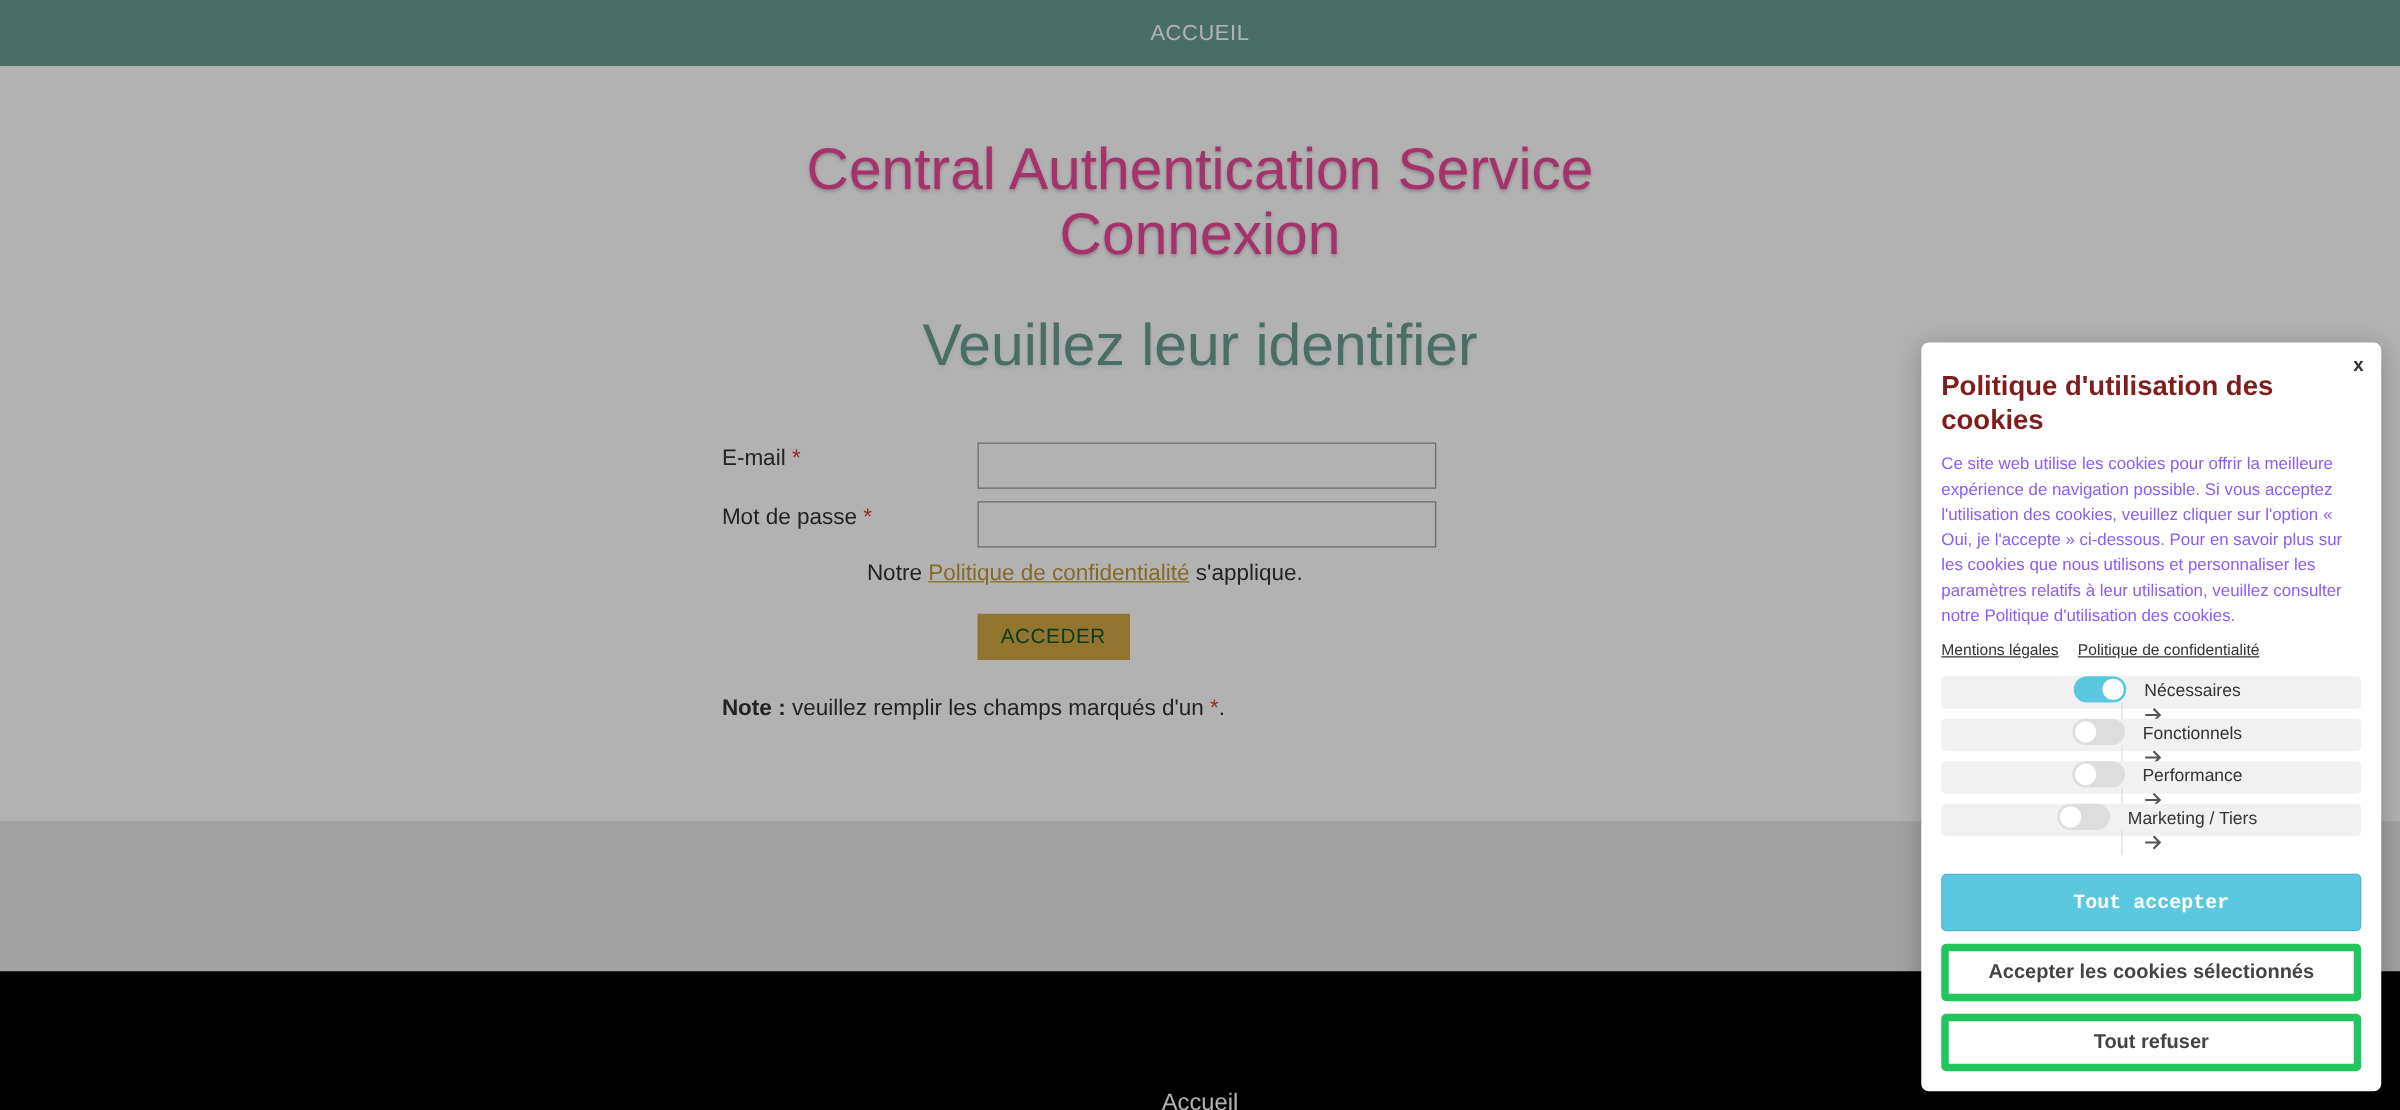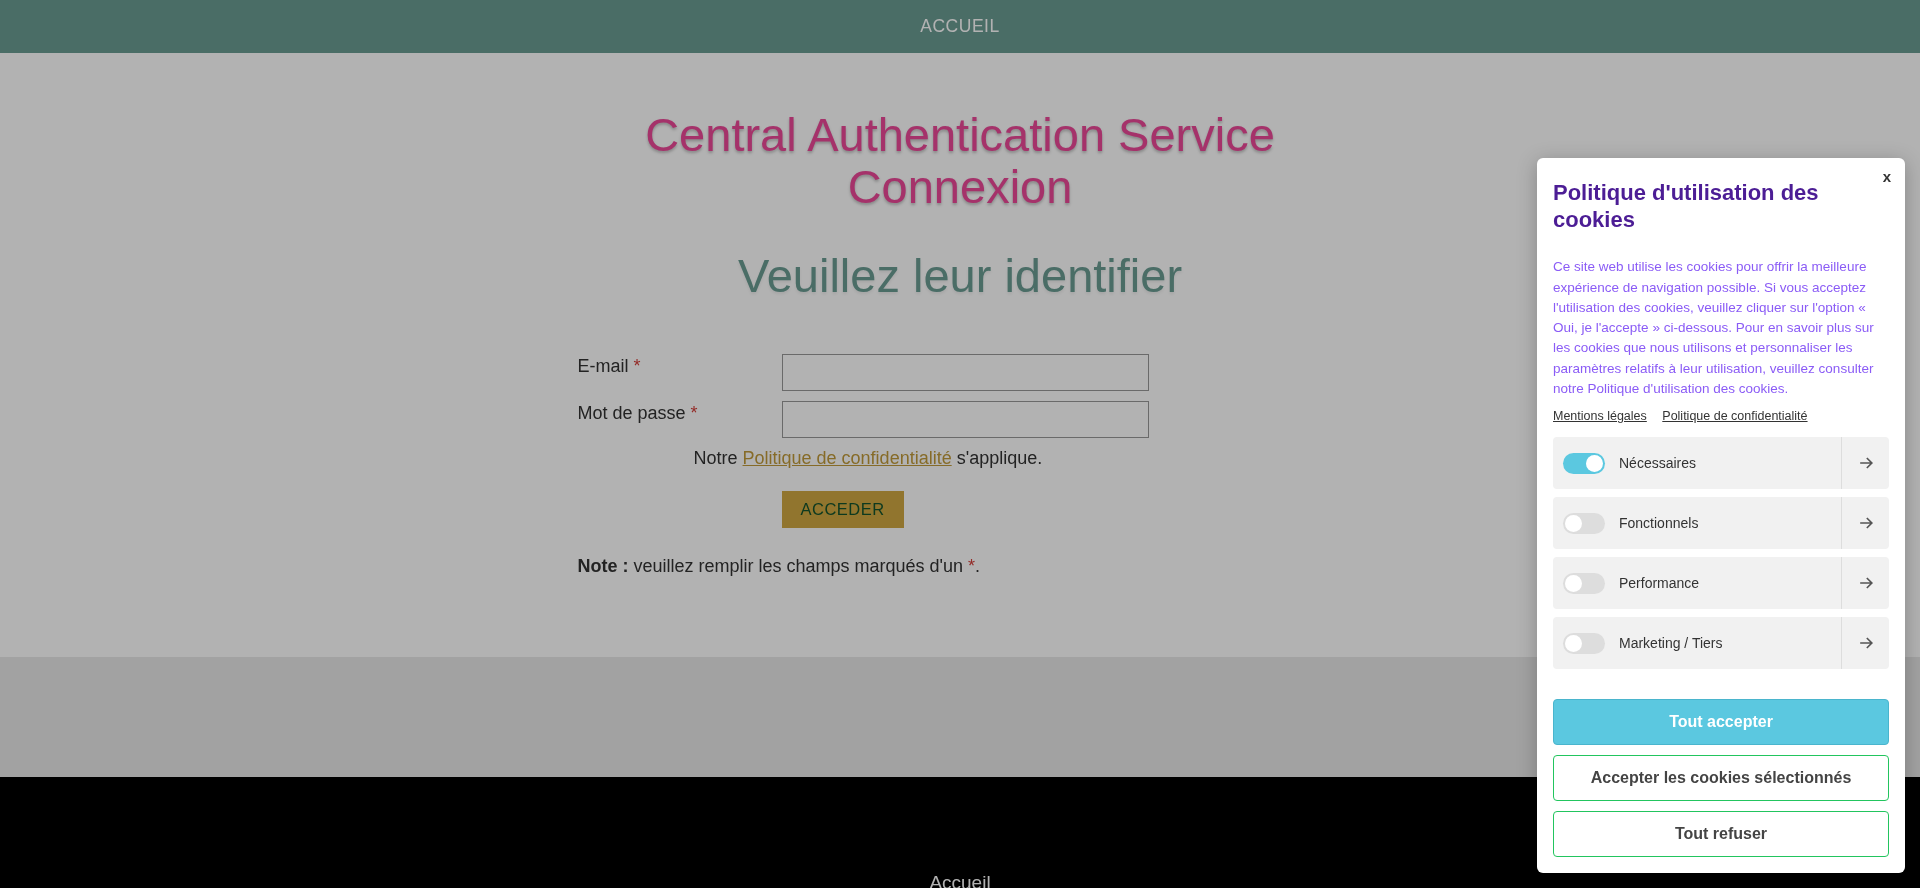--- a/index.html
+++ b/index.html
@@ -180,23 +180,23 @@
   font-size: 15px;
   font-weight: bold;
   color: #333;
   cursor: pointer;
   font-family: Arial, sans-serif;
 }
 
 .cookie-title {
   font-size: 22px;
   font-weight: 700;
-  color: #4c1d95;
+  color: #7f1d1d;
   line-height: 1.2;
-  margin-bottom: 24px;
+  margin-bottom: 12px;
   padding-right: 20px;
 }
 
 .cookie-desc {
   font-size: 13.5px;
   color: #8b5cf6;
   line-height: 1.5;
   margin-bottom: 10px;
 }
 
@@ -217,21 +217,22 @@
   flex-direction: column;
   gap: 8px;
   margin-bottom: 30px;
 }
 
 .cookie-cat {
   background: #f1f1f1;
   border-radius: 4px;
   display: flex;
   align-items: center;
-  height: 52px;
+  height: 26px;
+  flex-direction: column;
 }
 
 .cookie-cat-left {
   flex: 1;
   display: flex;
   align-items: center;
   padding-left: 10px;
   gap: 14px;
 }
 
@@ -288,29 +289,30 @@
   flex-direction: column;
   gap: 10px;
 }
 
 .cookie-btn {
   height: 46px;
   border-radius: 4px;
   font-size: 16px;
   font-weight: 700;
   cursor: pointer;
-  border: 1px solid #22c55e;
+  border: 6px solid #22c55e;
   background: #fff;
   color: #444;
 }
 
 .cookie-btn.primary {
   background: #5bc8e0;
   color: #fff;
   border: 1px solid #4ab5cd;
+  font-family: Liberation Mono, monospace;
 }
 </style>
 </head>
 <body>
 
 <div class="overlay"></div>
 
 <div class="top-nav">
   <a class="top-nav-link">ACCUEIL</a>
 </div>

